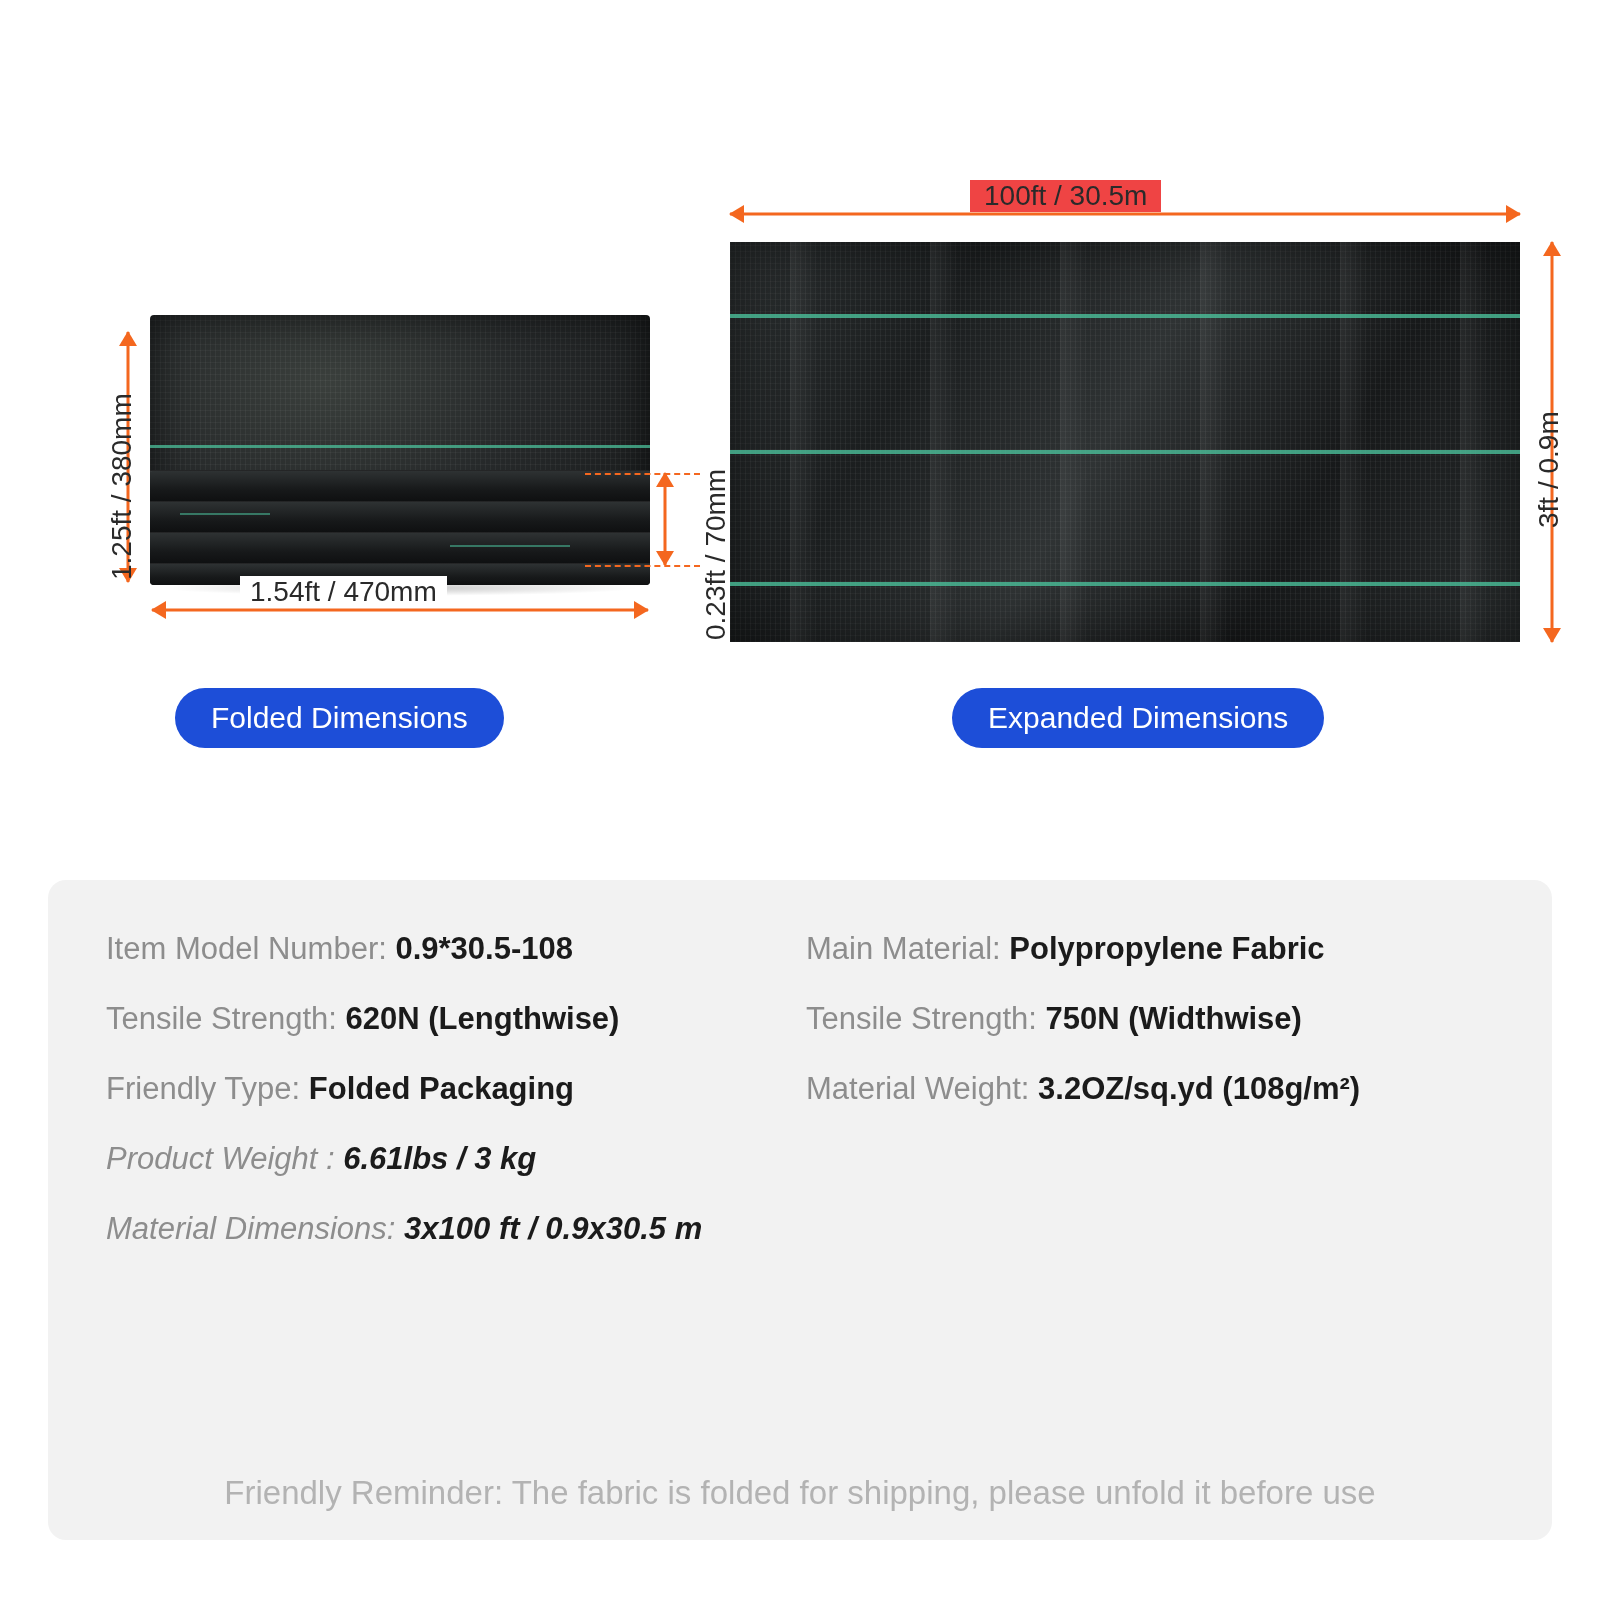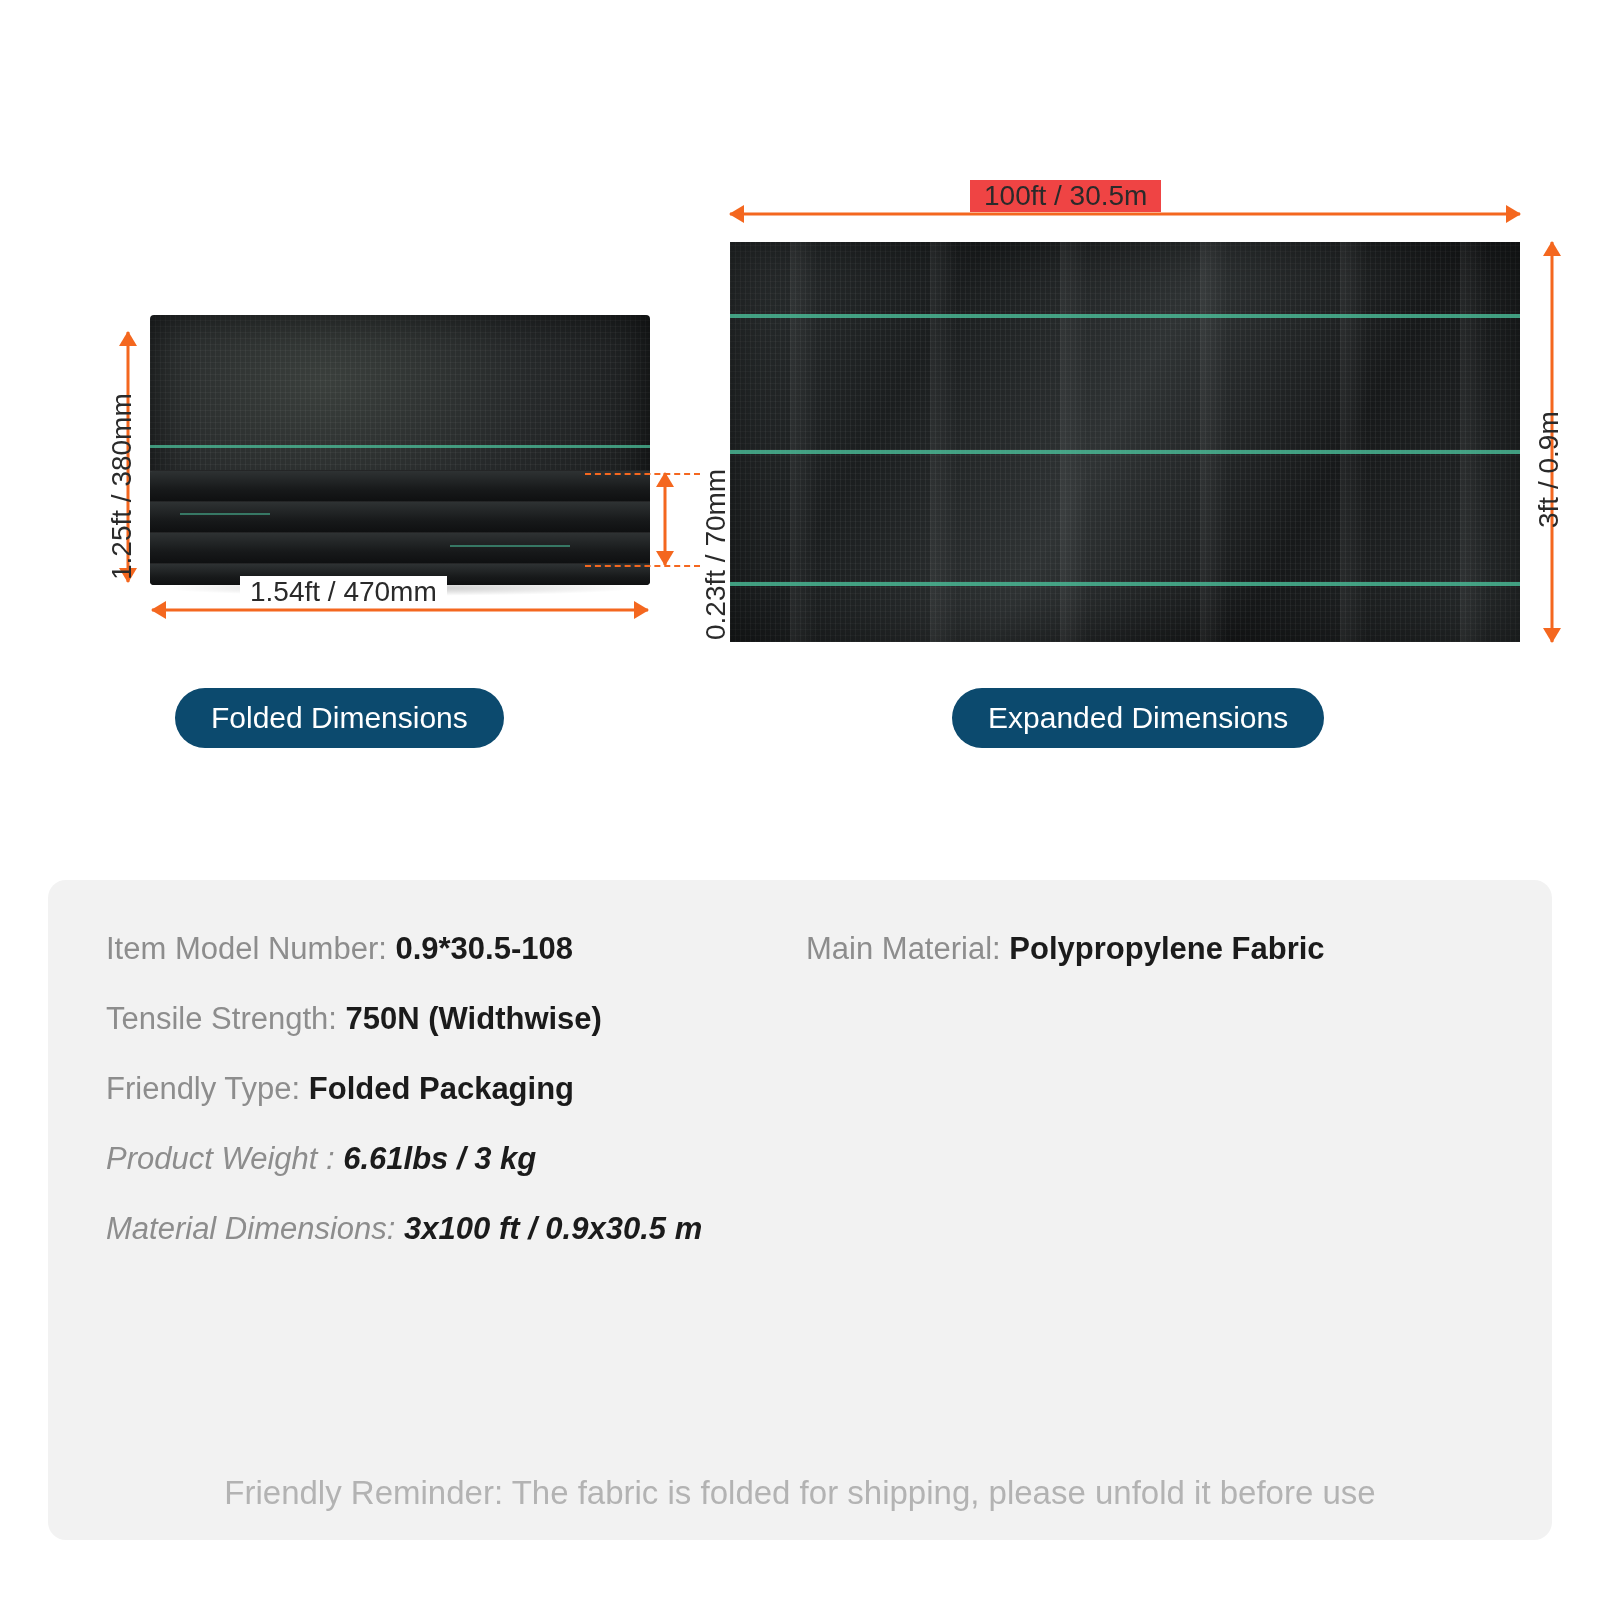--- a/index.html
+++ b/index.html
@@ -159,21 +159,21 @@
   }
   .dashed-h {
     position: absolute;
     height: 0;
     border-top: 2px dashed #f4671f;
   }
 
   
   .caption-pill {
     position: absolute;
-    background: #0c4a6e;
+    background: #1d4ed8;
     color: #ffffff;
     border-radius: 30px;
     font-size: 30px;
     padding: 13px 36px;
     white-space: nowrap;
   }
 
   
   #spec-panel {
     position: absolute;
@@ -303,31 +303,39 @@
         <span class="spec-key">Item Model Number:</span>
         <span class="spec-val">0.9*30.5-108</span>
       </div>
       <div class="spec-cell col2">
         <span class="spec-key">Main Material:</span>
         <span class="spec-val">Polypropylene Fabric</span>
       </div>
     </div>
 
     <div class="spec-row">
+      <div class="spec-cell col1">
+        <span class="spec-key">Tensile Strength:</span>
+        <span class="spec-val">620N (Lengthwise)</span>
+      </div>
       <div class="spec-cell col2">
         <span class="spec-key">Tensile Strength:</span>
         <span class="spec-val">750N (Widthwise)</span>
       </div>
     </div>
 
     <div class="spec-row">
       <div class="spec-cell col1">
         <span class="spec-key">Friendly Type:</span>
         <span class="spec-val">Folded Packaging</span>
       </div>
+      <div class="spec-cell col2">
+        <span class="spec-key">Material Weight:</span>
+        <span class="spec-val">3.2OZ/sq.yd (108g/m²)</span>
+      </div>
     </div>
 
     <div class="spec-row">
       <div class="spec-cell full">
         <span class="spec-key">Product Weight :</span>
         <span class="spec-val">6.61lbs / 3 kg</span>
       </div>
     </div>
 
 

